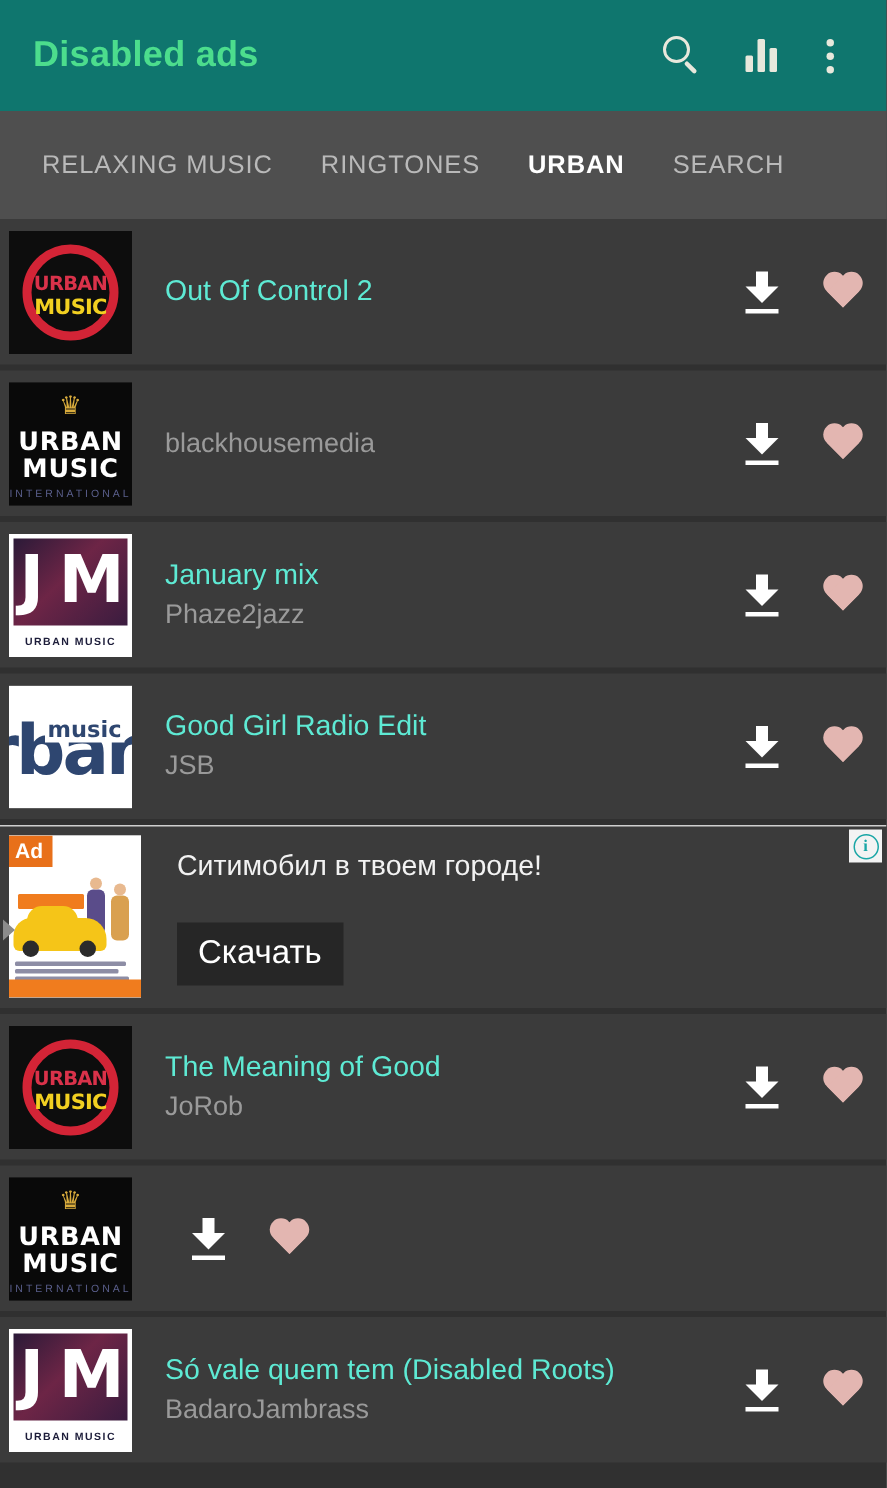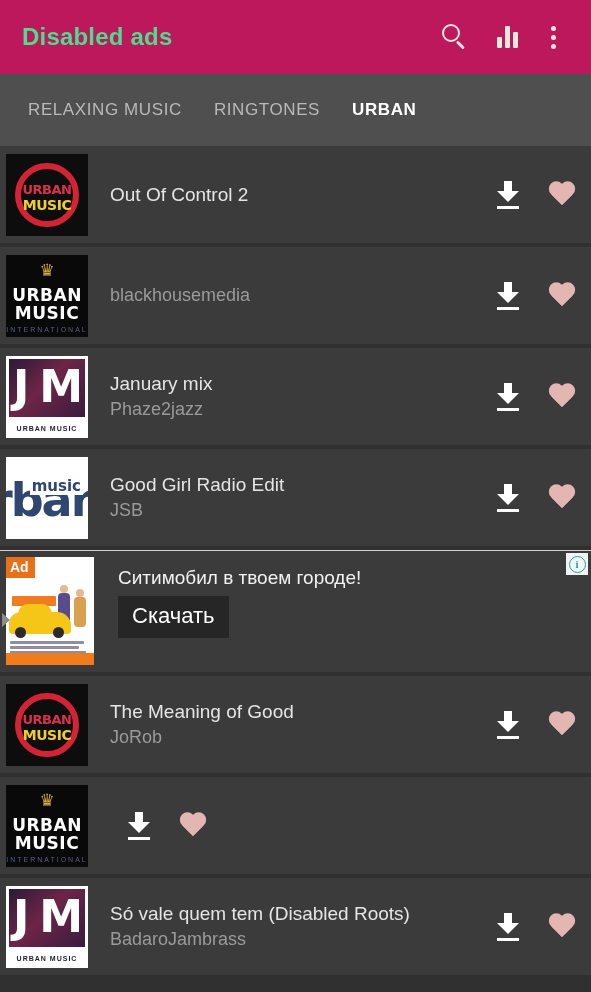--- a/index.html
+++ b/index.html
@@ -6,21 +6,21 @@
   html, body {
     width:591px; height:992px;
     background:#303030;
     font-family:"Liberation Sans", sans-serif;
     overflow:hidden;
   }
 
   
   .appbar {
     height:74px;
-    background:#be185d;
+    background:#0f766e;
     display:flex;
     align-items:center;
     padding:0 18px 0 22px;
   }
   .app-title {
     font-size:24px;
     font-weight:bold;
     color:#4cdd8d;
     letter-spacing:.2px;
     flex:1;
@@ -94,21 +94,21 @@
   .thumb {
     width:82px; height:82px;
     flex:0 0 82px;
     margin-right:22px;
     overflow:hidden;
     position:relative;
     background:#111;
   }
   .meta { flex:1; min-width:0; overflow:hidden; }
   .track-title {
-    font-size:19px; color:#e5e5e5;
+    font-size:19px; color:#5eead4;
     white-space:nowrap; overflow:hidden; text-overflow:ellipsis;
     line-height:26px;
   }
   .track-artist {
     font-size:18px; color:#9a9a9a;
     white-space:nowrap; overflow:hidden; text-overflow:ellipsis;
     line-height:25px;
   }
   .row-actions { display:flex; align-items:center; gap:26px; padding-left:16px; }
 
@@ -165,21 +165,21 @@
     line-height:16px;
     padding:2px 6px 3px 4px;
   }
   .ad-body { flex:1; padding-top:10px; min-width:0; }
   .ad-headline {
     font-size:19px; color:#f2f2f2;
     white-space:nowrap; overflow:hidden; text-overflow:ellipsis;
   }
   .ad-cta {
     display:inline-block;
-    margin-top:7px;
+    margin-top:26px;
     background:#262626;
     color:#ffffff;
     font-size:22px;
     line-height:26px;
     padding:7px 14px 9px;
     cursor:pointer;
     border:none;
     font-family:"Liberation Sans", sans-serif;
   }
   .ad-info {
@@ -380,20 +380,24 @@
   <div class="tab">
     <span>RELAXING MUSIC</span>
 
   </div>
   <div class="tab">
     <span>RINGTONES</span>
 
   </div>
   <div class="tab active">
     <span>URBAN</span>
+
+  </div>
+  <div class="tab">
+    <span>SEARCH</span>
 
   </div>
 </div>
 
 <div class="list">
 
   <div class="row">
     <div class="thumb">
       <div class="art art-circle">
         <span class="ring"></span>

